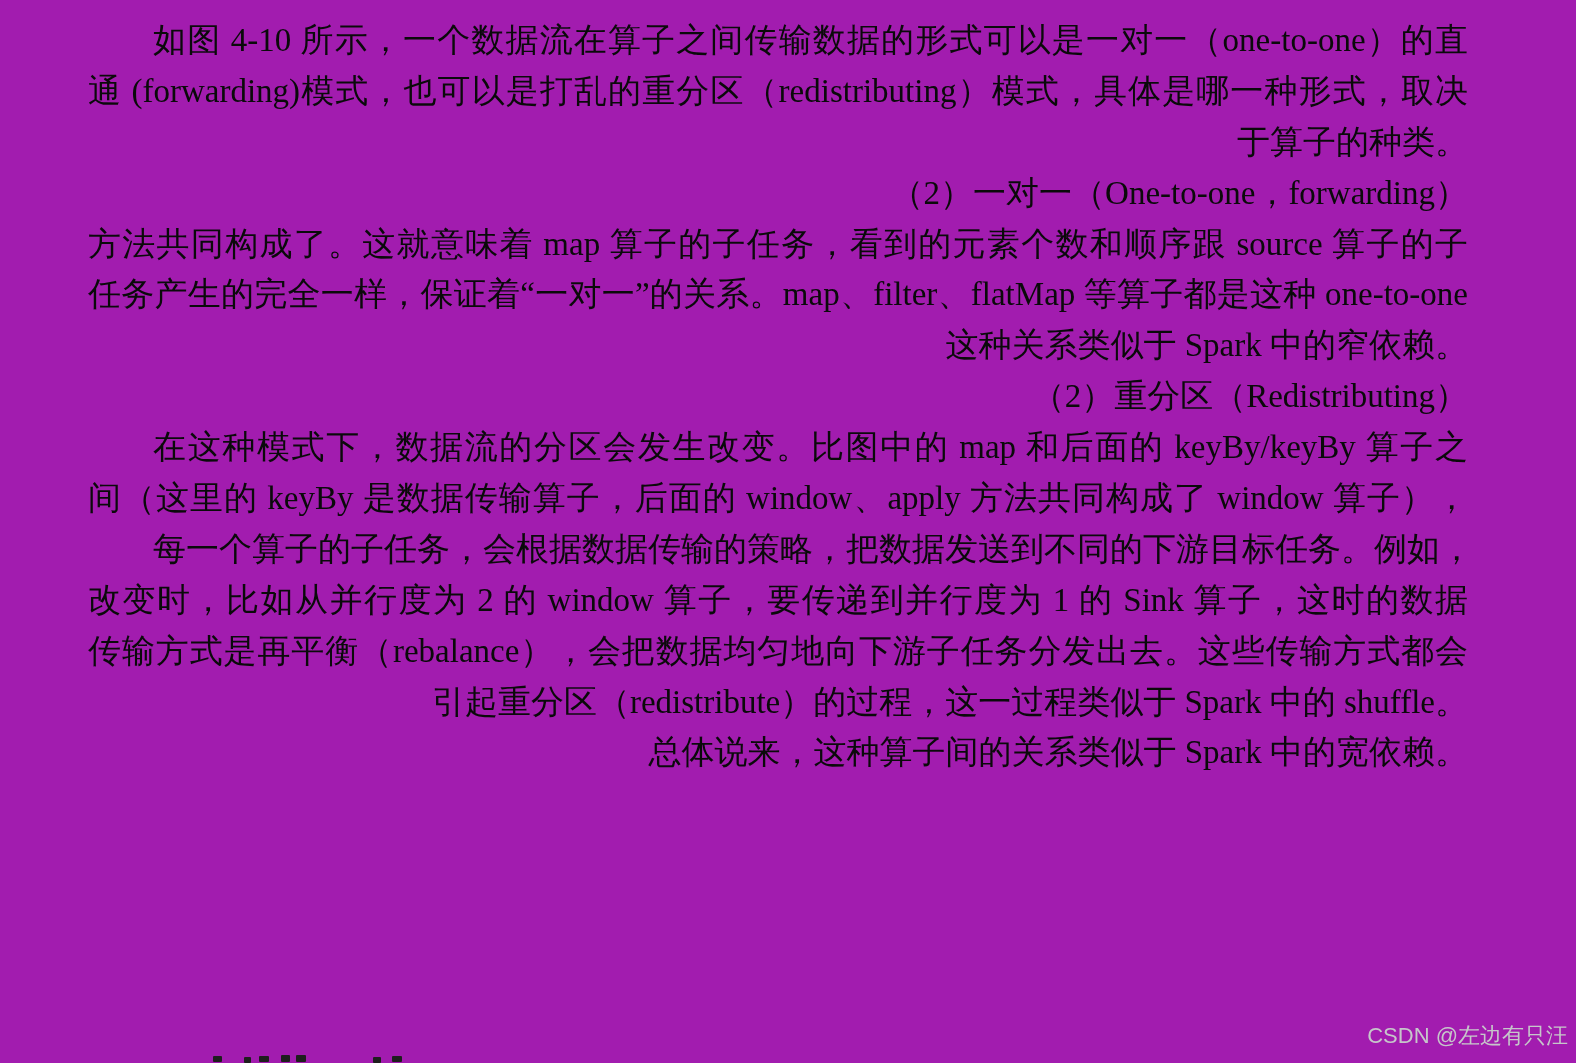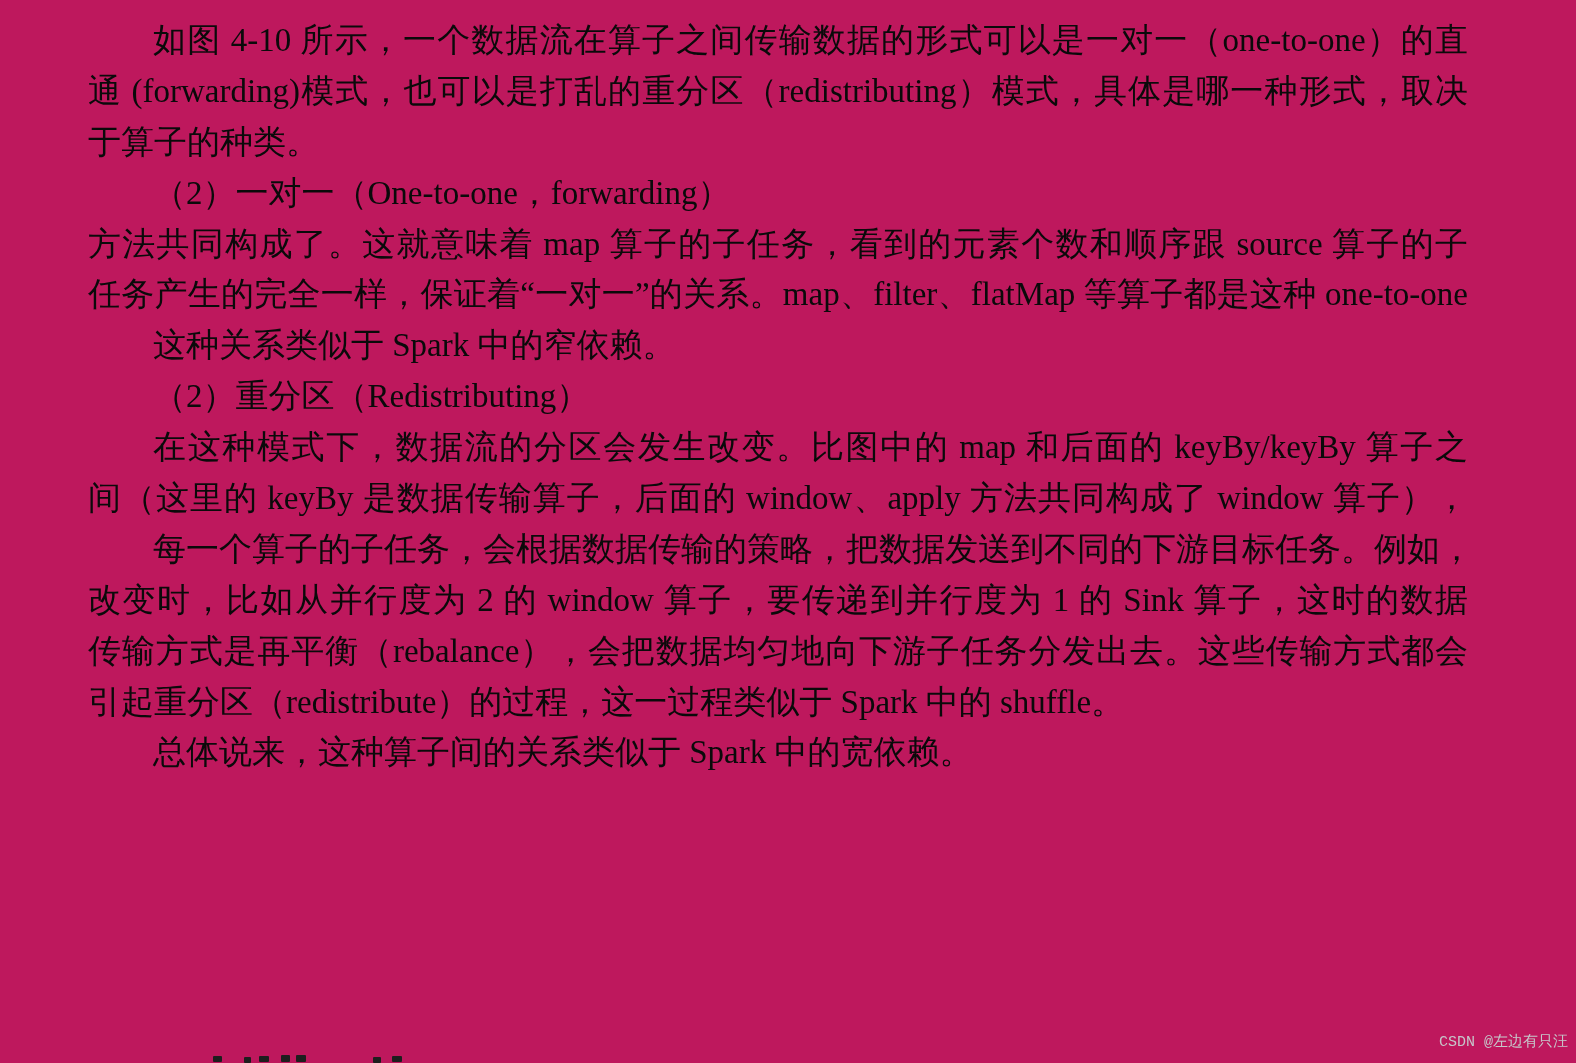--- a/index.html
+++ b/index.html
@@ -7,53 +7,53 @@
     padding: 0;
     width: 1576px;
     height: 1063px;
     background: #ffffff;
     overflow: hidden;
   }
   .page {
     position: relative;
     width: 1576px;
     height: 1063px;
-    background: #be185d;
+    background: #a21caf;
   }
   .textblock {
     position: absolute;
     left: 88px;
     top: 15px;
     width: 1380px;
     font-family: "Liberation Serif", "DejaVu Serif", serif;
     font-size: 33px;
     line-height: 50.9px;
     color: #0a0a0a;
     letter-spacing: 0;
   }
   .line {
     width: 1380px;
     height: 50.9px;
     white-space: nowrap;
     overflow: visible;
-    text-align: left;
+    text-align: right;
   }
   .line.just {
     text-align: justify;
     text-align-last: justify;
   }
   .line.indent {
     text-indent: 65px;
   }
   .watermark {
     position: absolute;
     right: 8px;
     bottom: 12px;
-    font-family: Liberation Mono, monospace;
-    font-size: 15px;
+    font-family: Liberation Sans, sans-serif;
+    font-size: 22px;
     color: #c6c6ca;
     white-space: nowrap;
   }
   .frag {
     position: absolute;
     height: 6px;
     background: #1e1e1e;
     border-radius: 1px;
   }
 </style>

